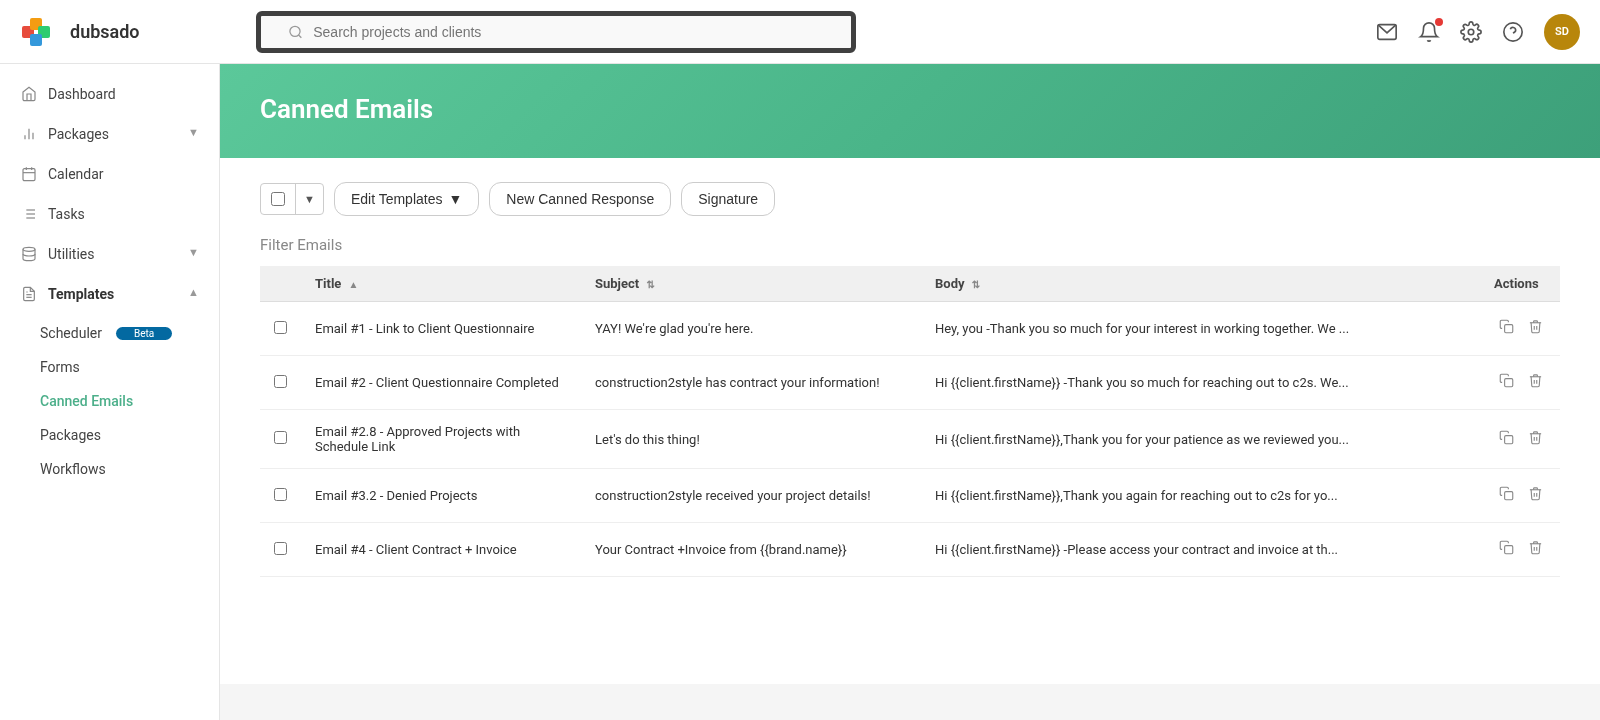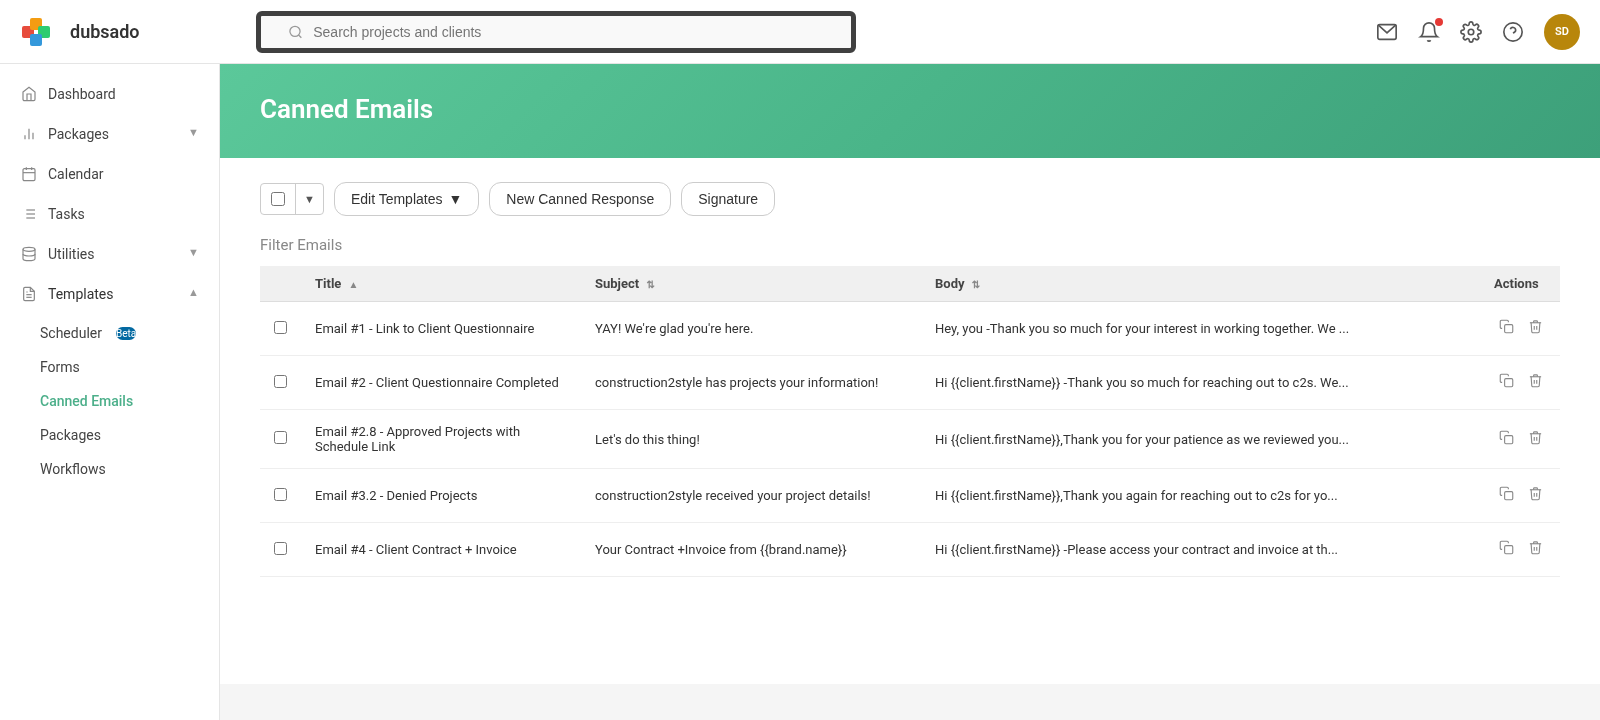--- a/index.html
+++ b/index.html
@@ -125,21 +125,21 @@
       color: #444;
       font-size: 14px;
       gap: 10px;
       transition: background 0.15s;
     }
     .sidebar-sub-item.active { color: #4caf8a; font-weight: 500; }
     .beta-badge {
       background: #0369a1;
       color: #fff;
       font-size: 10px;
-      padding: 1px 0;
+      padding: 1px 18px;
       border-radius: 10px;
       margin-left: 4px;
     }
     .sidebar-icon { font-size: 15px; color: #888; width: 18px; text-align: center; }
 
     
     .content-area {
       flex: 1;
       overflow-y: auto;
       background: #f5f5f5;
@@ -355,21 +355,21 @@
       <span class="sidebar-icon">
         <svg width="16" height="16" viewBox="0 0 24 24" fill="none" stroke="currentColor" stroke-width="1.8">
             <ellipse cx="12" cy="5" rx="9" ry="3"></ellipse>
             <path d="M21 12c0 1.66-4 3-9 3s-9-1.34-9-3"></path>
             <path d="M3 5v14c0 1.66 4 3 9 3s9-1.34 9-3V5"></path>
           </svg>
       </span>
       <span>Utilities</span>
       <span class="chevron">▼</span>
     </div>
-    <div class="sidebar-item" style="color:#333; font-weight:400;">
+    <div class="sidebar-item" style="color:#333; font-weight:700;">
       <span class="sidebar-icon">
         <svg width="16" height="16" viewBox="0 0 24 24" fill="none" stroke="currentColor" stroke-width="1.8">
             <path d="M14 2H6a2 2 0 0 0-2 2v16a2 2 0 0 0 2 2h12a2 2 0 0 0 2-2V8z"></path>
             <polyline points="14 2 14 8 20 8"></polyline>
             <line x1="16" y1="13" x2="8" y2="13"></line>
             <line x1="16" y1="17" x2="8" y2="17"></line>
             <polyline points="10 9 9 9 8 9"></polyline>
           </svg>
       </span>
       <span>Templates</span>
@@ -469,21 +469,21 @@
                     </svg>
           </span>
         </div>
       </td>
     </tr>
             <tr>
       <td class="col-check">
         <input type="checkbox" style="">
       </td>
       <td class="col-title">Email #2 - Client Questionnaire Completed</td>
-      <td class="col-subject">construction2style has projects your information!</td>
+      <td class="col-subject">construction2style has contract your information!</td>
       <td class="col-body body-preview">Hi {{client.firstName}} -Thank you so much for reaching out to c2s. We...</td>
       <td class="col-actions">
         <div class="row-actions">
           <span class="action-icon" title="Copy">
             <svg width="15" height="15" viewBox="0 0 24 24" fill="none" stroke="currentColor" stroke-width="1.8">
                       <rect x="9" y="9" width="13" height="13" rx="2" ry="2"></rect>
                       <path d="M5 15H4a2 2 0 0 1-2-2V4a2 2 0 0 1 2-2h9a2 2 0 0 1 2 2v1"></path>
                     </svg>
           </span>
           <span class="action-icon" title="Delete">

